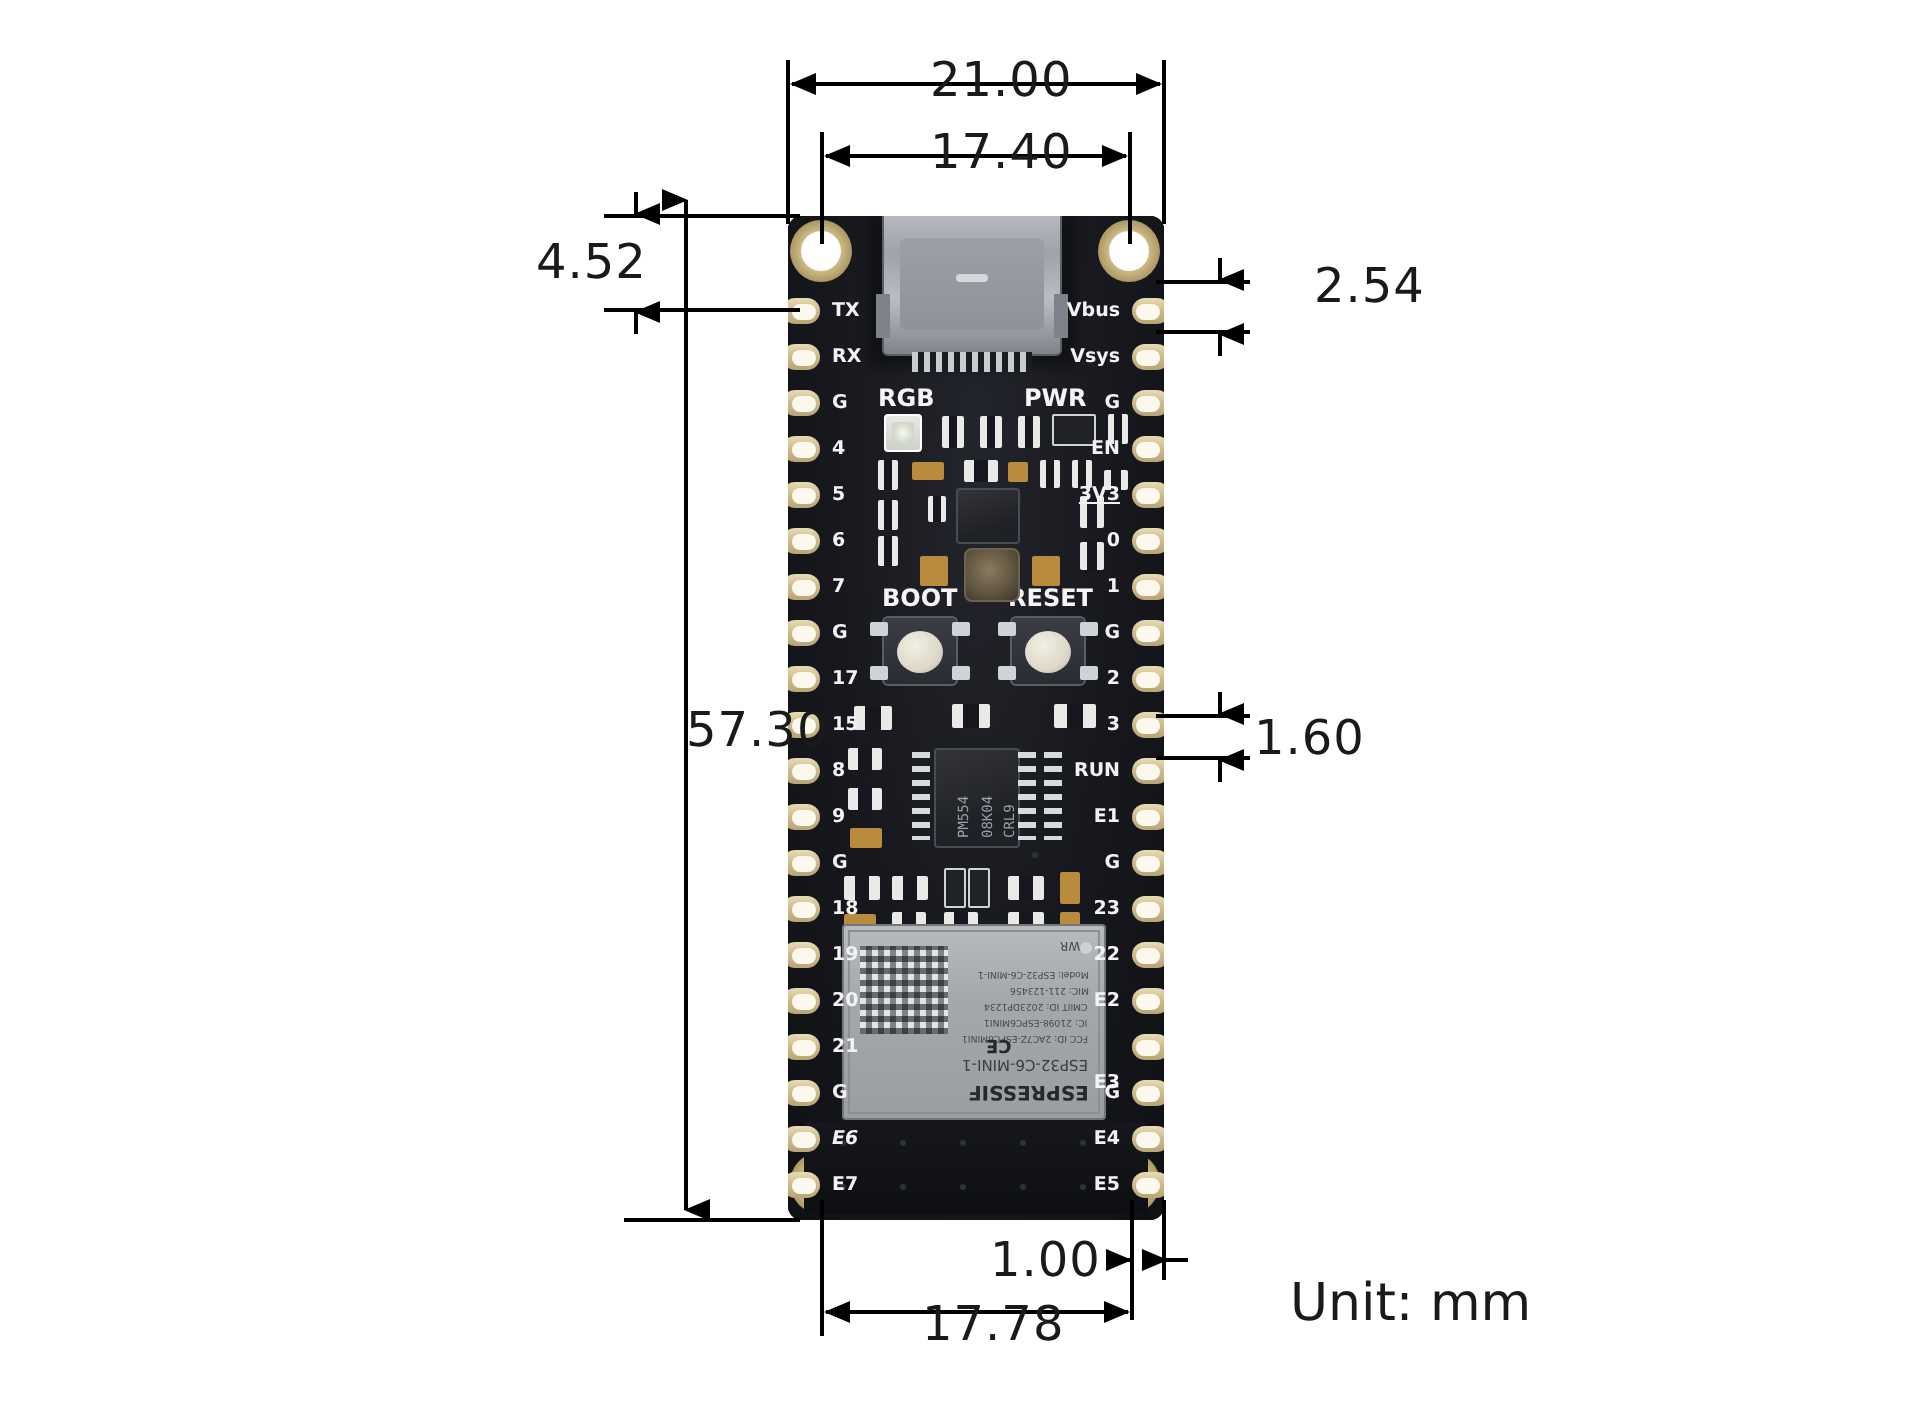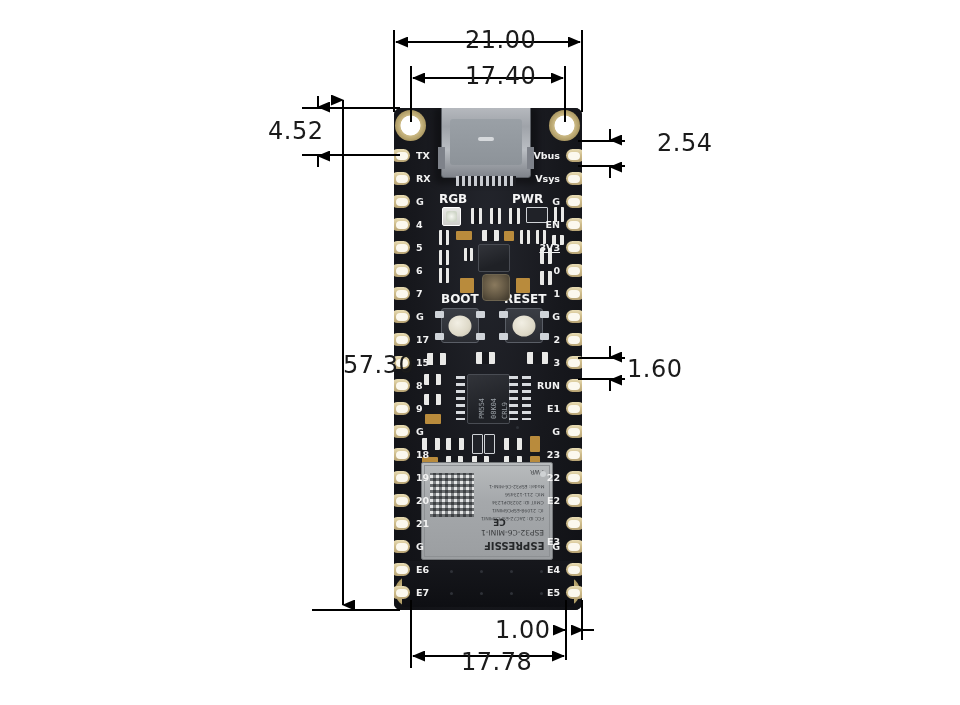--- a/index.html
+++ b/index.html
@@ -464,21 +464,21 @@
         <div class="pad-label left" style="top: 340px;">18</div>
         <div class="pad left" style="top: 363px;"></div>
         <div class="pad-label left" style="top: 363px;">19</div>
         <div class="pad left" style="top: 386px;"></div>
         <div class="pad-label left" style="top: 386px;">20</div>
         <div class="pad left" style="top: 409px;"></div>
         <div class="pad-label left" style="top: 409px;">21</div>
         <div class="pad left" style="top: 432px;"></div>
         <div class="pad-label left" style="top: 432px;">G</div>
         <div class="pad left" style="top: 455px;"></div>
-        <div class="pad-label left" style="top: 455px;">E6</div>
+        <div class="pad-label left" style="top: 455px; font-style: italic;">E6</div>
         <div class="pad left" style="top: 478px;"></div>
         <div class="pad-label left" style="top: 478px;">E7</div>
       </div>
     <div id="pads-right">
         <div class="pad right" style="top: 41px;"></div>
         <div class="pad-label right" style="top: 41px;">Vbus</div>
         <div class="pad right" style="top: 64px;"></div>
         <div class="pad-label right" style="top: 64px;">Vsys</div>
         <div class="pad right" style="top: 87px;"></div>
         <div class="pad-label right" style="top: 87px;">G</div>
@@ -574,14 +574,15 @@
   </svg>
 
   <div class="dim-label" style="left:465px; top:26px;">21.00</div>
   <div class="dim-label" style="left:465px; top:62px;">17.40</div>
   <div class="dim-label" style="left:268px; top:117px;">4.52</div>
   <div class="dim-label" style="left:627px; top:129px;margin-left:30px;">2.54</div>
   <div class="dim-label" style="left:315px; top:351px;margin-left:28px;">57.30</div>
   <div class="dim-label" style="left:627px; top:355px;">1.60</div>
   <div class="dim-label" style="left:495px; top:616px;">1.00</div>
   <div class="dim-label" style="left:461px; top:648px;">17.78</div>
+  <div class="unit-label" style="left:645px; top:637px;">Unit: mm</div>
 
 </div>
 
 </body></html>

